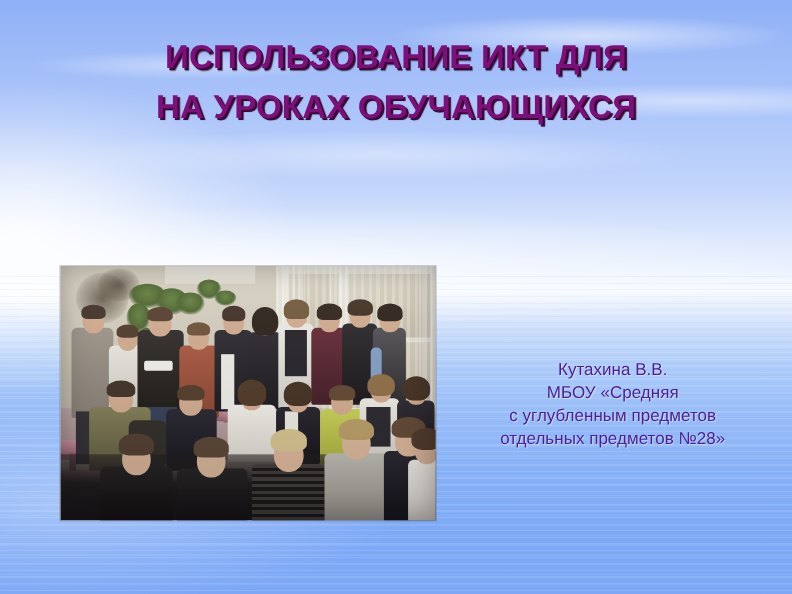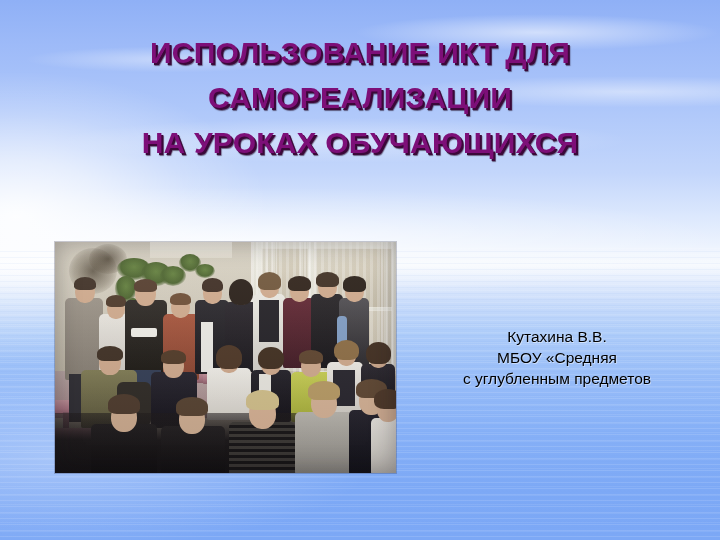--- a/index.html
+++ b/index.html
@@ -200,21 +200,21 @@
   #infotext {
     position: absolute;
     left: 398px;
     top: 326px;
     width: 318px;
     text-align: center;
     z-index: 6;
   }
   #infotext .iline {
     display: block;
-    color: #000000;
+    color: #4c1d95;
     font-size: 15.5px;
     line-height: 21px;
     text-shadow: 0.8px 0.8px 0 rgba(255,255,255,0.45);
     white-space: nowrap;
   }
   #infotext .iline.wide { font-size: 15.5px; }
 </style>
 </head>
 <body>
 
@@ -226,21 +226,20 @@
   <div class="bg-layer bg-cloud-c"></div>
   <div class="bg-layer bg-cloud-d"></div>
   <div class="bg-layer bg-haze-horizon"></div>
   <div class="bg-layer bg-haze-left"></div>
   <div class="bg-layer bg-ripples"></div>
   <div class="bg-layer bg-ripples-2"></div>
   <div class="bg-layer bg-sheen-bottom"></div>
 
   <div id="title">
     <span class="tline">ИСПОЛЬЗОВАНИЕ ИКТ ДЛЯ</span>
-    <span class="tline">САМОРЕАЛИЗАЦИИ</span>
     <span class="tline">НА УРОКАХ ОБУЧАЮЩИХСЯ</span>
   </div>
 
   <div id="photo">
 
     <div class="ph wall"></div>
     <div class="ph wall-light"></div>
 
     <div class="ph window-bank"></div>
     <div class="ph win-pane" style="left:206px;top:6px;width:46px;height:56px;"></div>
@@ -374,15 +373,16 @@
     <div class="ph hair" style="left:319px;top:147px;width:28px;height:20px;background:#4a3424;border-radius:50% 50% 36% 36%;"></div>
 
     <div class="ph" style="inset:0;background:linear-gradient(to bottom,rgba(255,250,235,0.10),rgba(30,25,35,0.10));"></div>
     <div class="ph" style="inset:0;box-shadow:inset 0 0 26px rgba(20,16,24,0.35);"></div>
   </div>
 
   <div id="infotext">
     <span class="iline">Кутахина В.В.</span>
     <span class="iline">МБОУ «Средняя</span>
     <span class="iline">с углубленным предметов</span>
+    <span class="iline">отдельных предметов №28»</span>
   </div>
 
 </div>
 
 </body></html>

